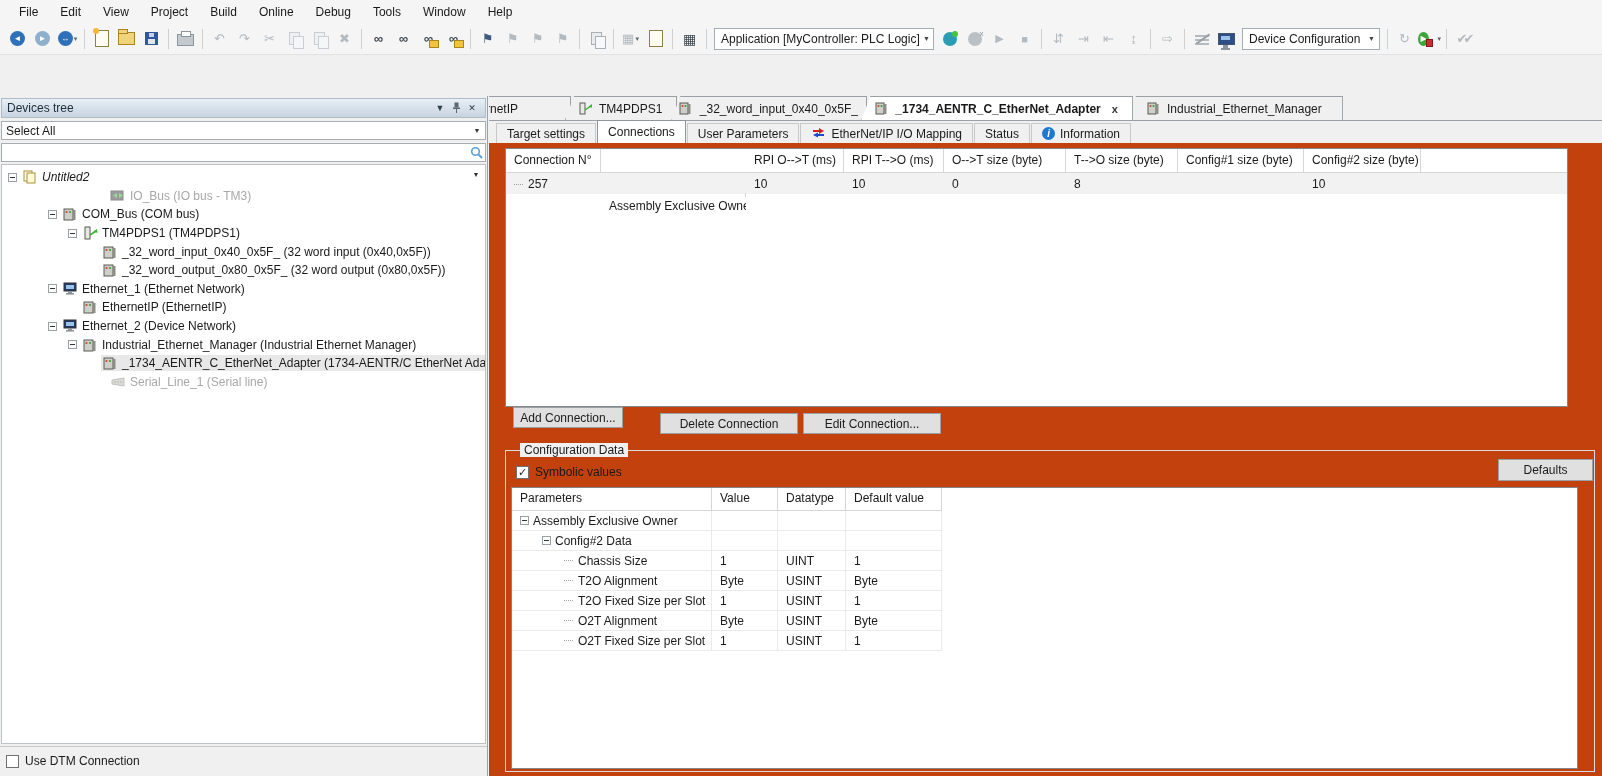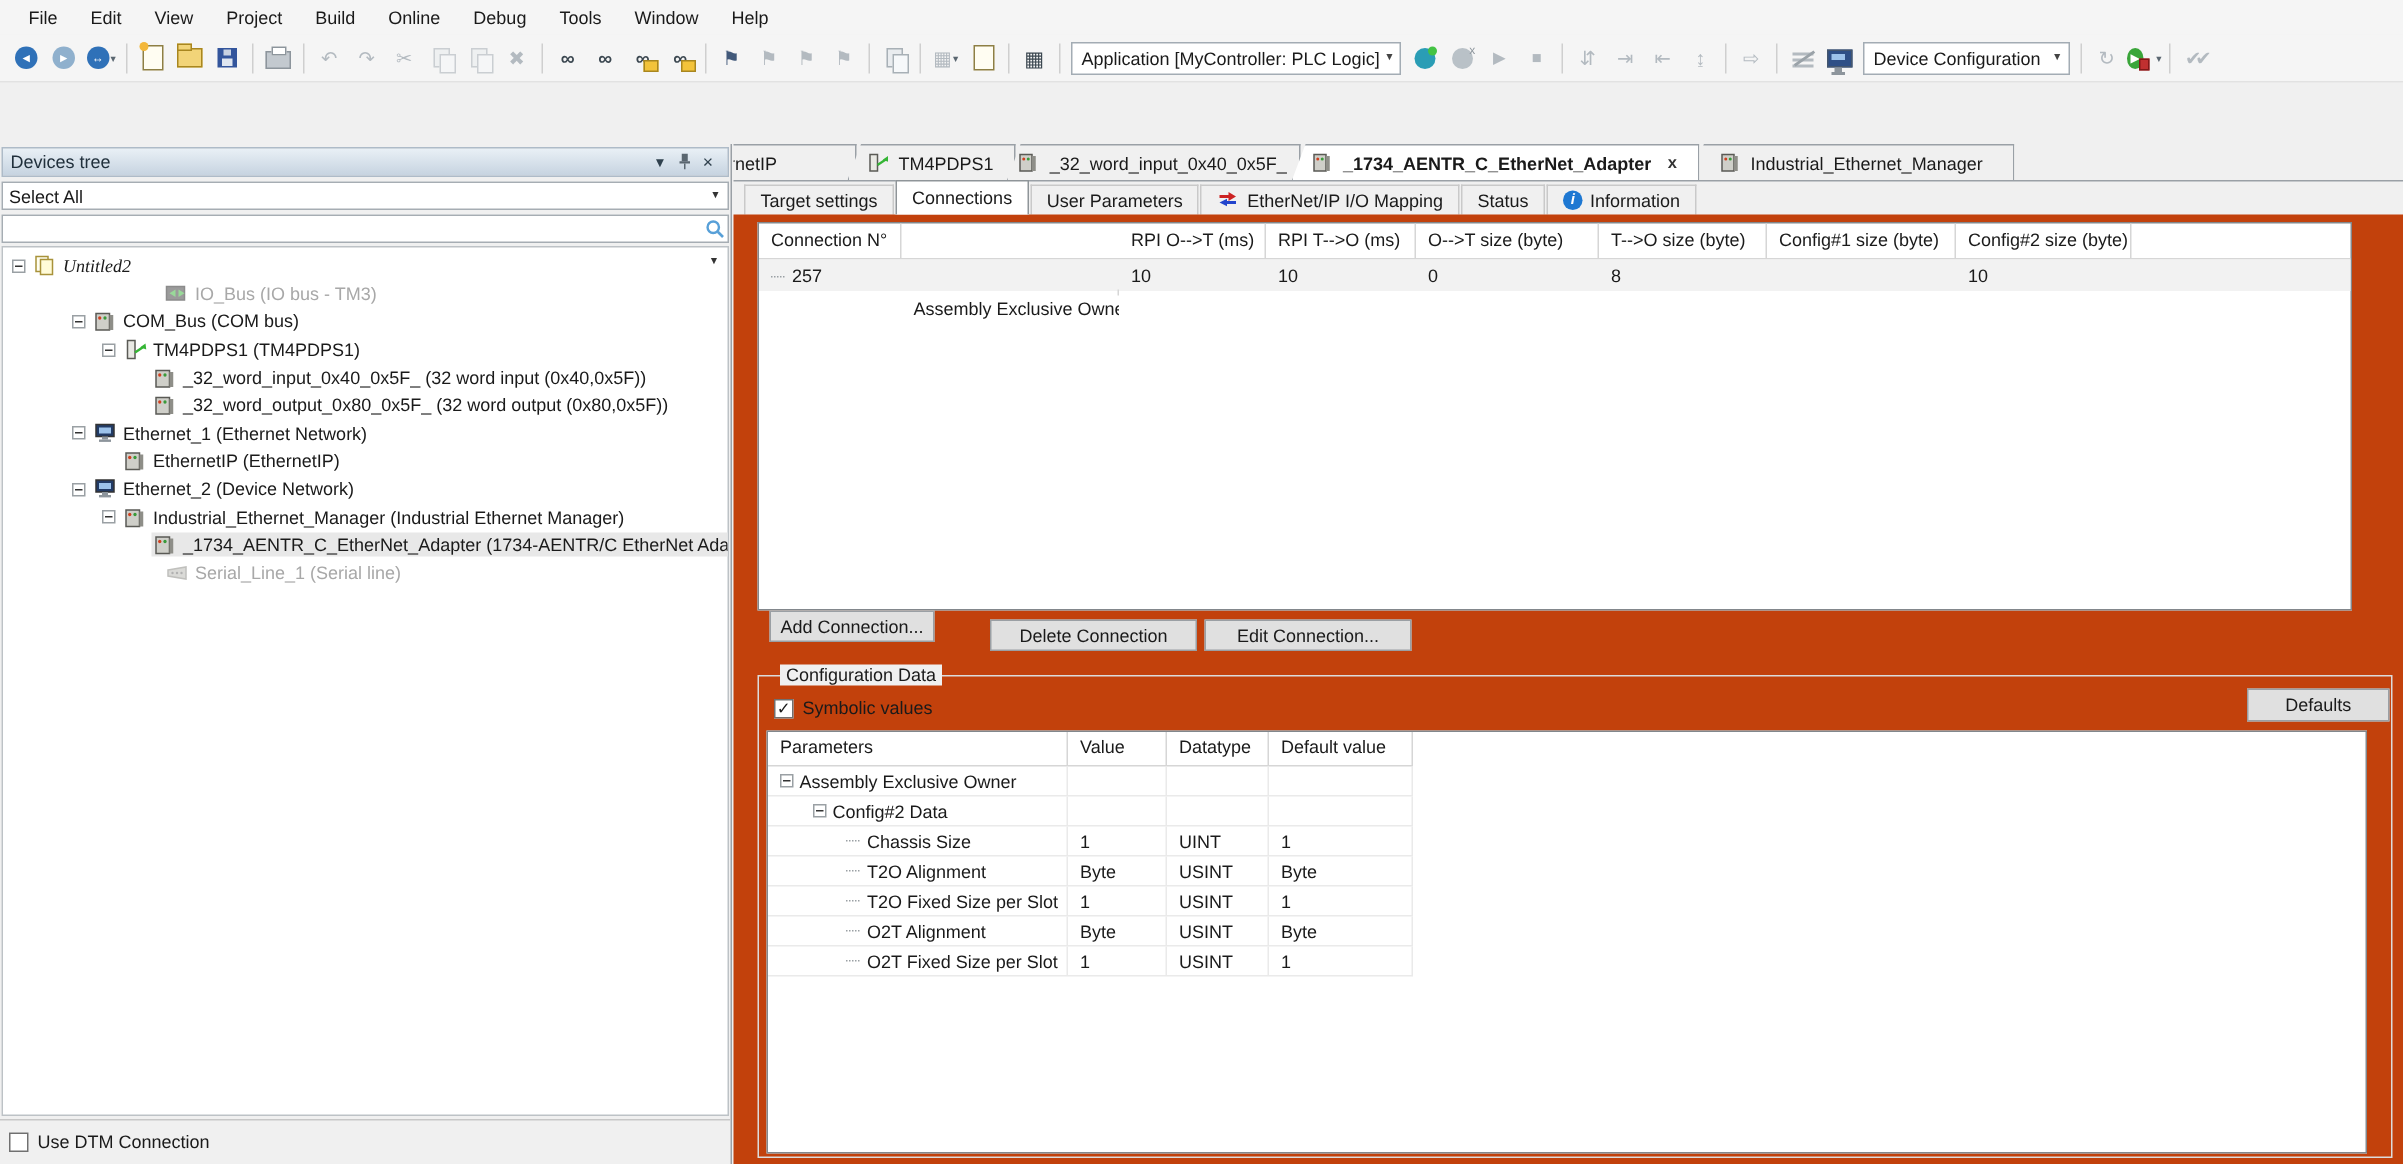--- a/index.html
+++ b/index.html
@@ -79,21 +79,21 @@
   .searchrow .mag{width:18px;display:flex;justify-content:center;}
   .treearea{position:absolute;left:1px;right:1px;top:68px;height:580px;background:#fff;border:1px solid #bdc2c6;
             box-sizing:border-box;padding-top:3px;overflow:hidden;}
   .treedd{position:absolute;right:3px;top:71px;width:16px;height:16px;text-align:center;font-size:7px;color:#333;line-height:16px;}
   .trow{height:18.6px;display:flex;align-items:center;white-space:nowrap;}
   .exp{width:9px;height:9px;box-sizing:border-box;border:1px solid #9aa0a4;background:#fff;position:relative;flex:none;margin-right:4px;}
   .exp::after{content:"";position:absolute;left:1px;right:1px;top:3px;height:1px;background:#333;}
   .expsp{width:13px;flex:none;}
   .ticon{width:18px;flex:none;display:inline-flex;justify-content:center;}
   .tlabel{padding:1px 3px;}
-  .it{font-style:italic;font-family:Liberation Serif, serif;}
+  .it{font-style:italic;}
   .bd{font-weight:bold;}
   .dis{color:#a8a8a8;margin-left:48px;}
   .dis .ticon svg{opacity:.5;}
   .selrow .selwrap{background:#e8e8e8;}
   .selwrap{display:inline-flex;align-items:center;}
   .dtmline{position:absolute;left:0;right:0;top:650px;border-top:1px solid #c7c7c7;}
   .dtmrow{position:absolute;left:6px;top:658px;display:flex;align-items:center;gap:6px;}
   .cb{width:13px;height:13px;box-sizing:border-box;border:1px solid #707070;background:#fff;display:inline-flex;
       align-items:center;justify-content:center;font-size:11px;color:#1a1a1a;flex:none;}
 

